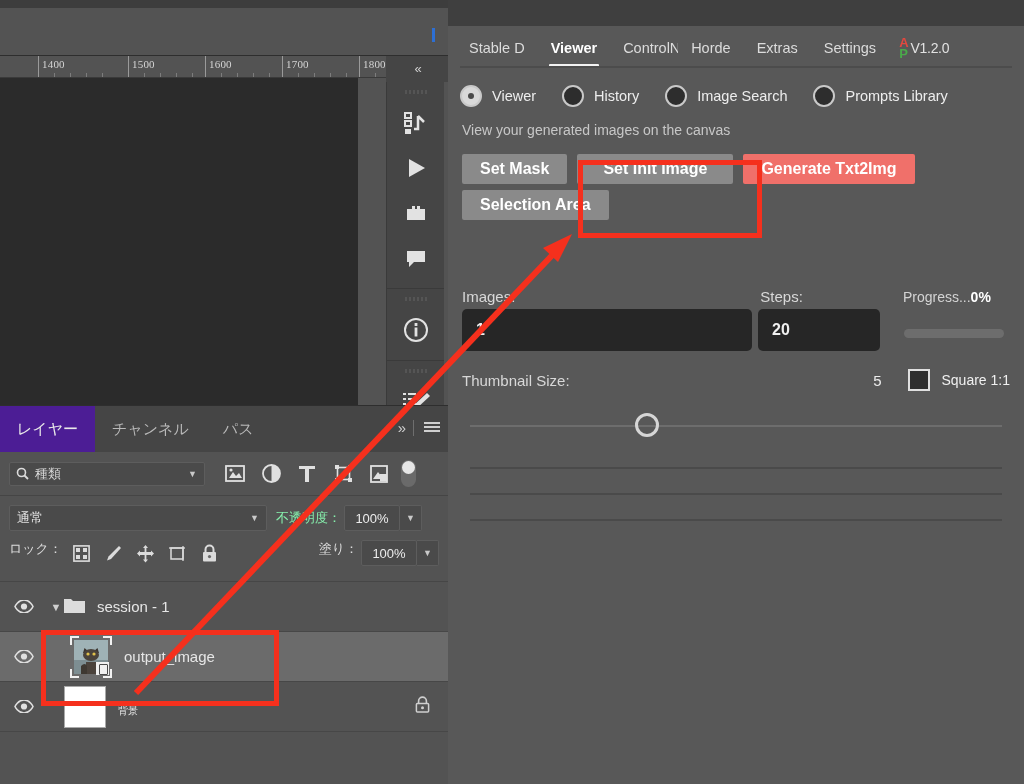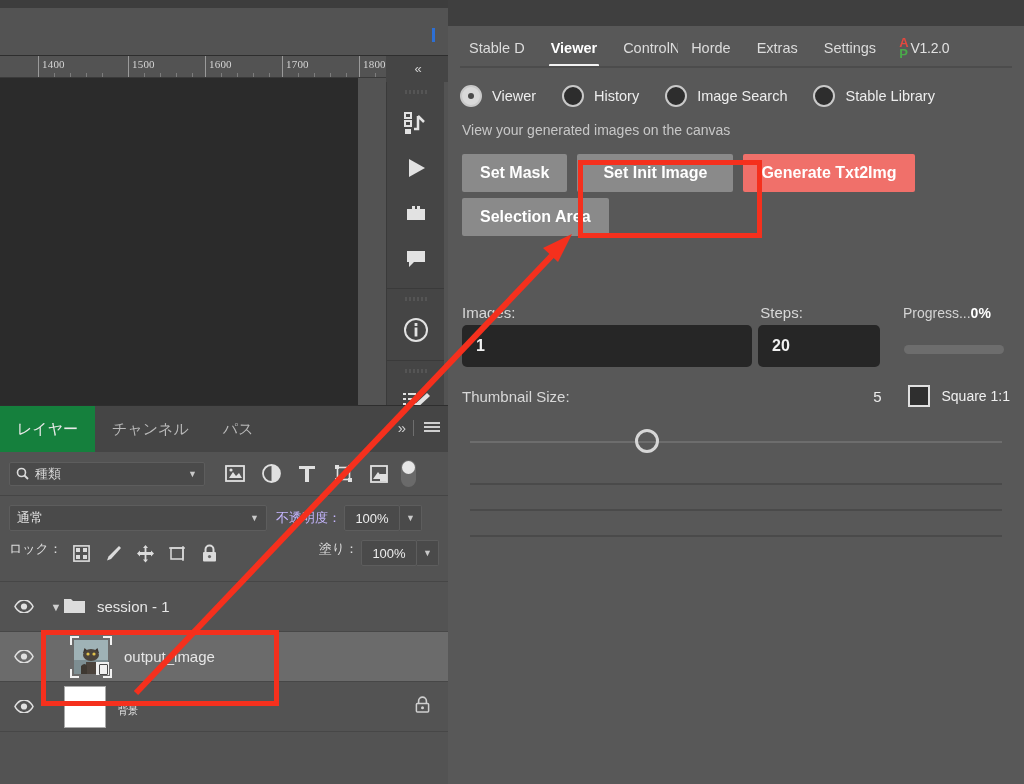--- a/index.html
+++ b/index.html
@@ -32,41 +32,41 @@
   .dock { position: absolute; left: 386px; top: 82px; width: 58px; height: 323px; background: #454545; border-left: 1px solid #3a3a3a; }
   .dock-group { border-bottom: 1px solid #3a3a3a; padding: 4px 0 8px; position: relative; }
   .dock-grip { width: 22px; height: 4px; margin: 4px auto 6px; background: repeating-linear-gradient(to right,#555 0 2px,#454545 2px 4px); }
   .dock-ico { width: 58px; height: 45px; display: flex; align-items: center; justify-content: center; }
   .dock-ico svg { fill: #e2e2e2; }
 
   
   .lp { position: absolute; left: 0; top: 405px; width: 448px; height: 379px; background: #535353; border-top: 1px solid #2e2e2e; }
   .lp-tabs { height: 46px; background: #454545; position: relative; display: flex; align-items: flex-end; }
   .lp-tab { height: 46px; padding: 0 17px; display: flex; align-items: center; font-size: 15px; color: #b9b9b9; }
-  .lp-tab.active { background: #15803d; color: #e9e9e9; }
+  .lp-tab.active { background: #4c1d95; color: #e9e9e9; }
   .lp-tabs-right { position: absolute; right: 8px; top: 13px; display: flex; align-items: center; gap: 10px; }
   .chev2 { color: #cfcfcf; font-size: 15px; letter-spacing: -3px; }
   .vbar { width: 1px; height: 16px; background: #6e6e6e; }
   .burger { width: 16px; height: 11px; background: repeating-linear-gradient(to bottom,#cfcfcf 0 2px, transparent 2px 4px); }
 
   .lp-filter { height: 44px; display: flex; align-items: center; padding: 8px 9px; gap: 0; border-bottom: 1px solid #454545; }
   .kind-select { width: 196px; height: 24px; background: #4a4a4a; border: 1px solid #5d5d5d; border-radius: 2px; display: flex; align-items: center; padding: 0 6px; gap: 6px; position: relative; }
   .kind-select .lbl { font-size: 13px; color: #dcdcdc; }
   .kind-select .caret { position: absolute; right: 7px; color: #c9c9c9; font-size: 9px; }
   .filt-icons { display: flex; align-items: center; gap: 0; margin-left: 12px; }
   .filt-ico { width: 36px; height: 28px; display: flex; align-items: center; justify-content: center; }
   .filt-ico svg { fill: #e0e0e0; }
   .toggle-pill { width: 15px; height: 27px; border-radius: 8px; background: #6a6a6a; position: relative; margin-left: 4px; }
   .toggle-pill::after { content:""; position:absolute; left:1px; top:1px; width:13px; height:13px; border-radius:50%; background:#e6e6e6; }
 
   .lp-blend { height: 44px; display: flex; align-items: center; padding: 0 9px; }
   .blend-select { width: 258px; height: 26px; background: #4a4a4a; border: 1px solid #5d5d5d; border-radius: 2px; display: flex; align-items: center; padding: 0 7px; position: relative; }
   .blend-select .lbl { font-size: 13px; color: #e2e2e2; }
   .blend-select .caret { position: absolute; right: 7px; color: #c9c9c9; font-size: 9px; }
-  .op-label { font-size: 13px; color: #c4b5fd; margin-left: 9px; white-space: nowrap; }
+  .op-label { font-size: 13px; color: #86efac; margin-left: 9px; white-space: nowrap; }
   .num-box { width: 56px; height: 26px; background: #4a4a4a; border: 1px solid #5d5d5d; border-radius: 2px; font-size: 13px; color: #ececec; display: flex; align-items: center; justify-content: center; margin-left: 3px; }
   .num-caret { width: 22px; height: 26px; background: #4a4a4a; border: 1px solid #5d5d5d; border-left: none; border-radius: 0 2px 2px 0; color: #c9c9c9; font-size: 9px; display: flex; align-items: center; justify-content: center; }
 
   .lp-lock { height: 42px; display: flex; align-items: flex-start; padding: 0 9px; border-bottom: 1px solid #464646; }
   .lock-label { font-size: 13px; color: #dcdcdc; margin-right: 4px; }
   .lock-ico { width: 32px; height: 26px; display: flex; align-items: center; justify-content: center; }
   .lock-ico svg { fill: #dcdcdc; stroke: #dcdcdc; }
   .fill-label { font-size: 13px; color: #dcdcdc; margin-left: auto; white-space: nowrap; }
 
   .layer-row { height: 50px; display: flex; align-items: center; border-bottom: 1px solid #474747; position: relative; padding-left: 0; }
@@ -112,21 +112,21 @@
   .sd-radios { height: 52px; display: flex; align-items: center; padding: 0 12px; gap: 0; }
   .radio-item { display: flex; align-items: center; margin-right: 26px; }
   .radio { width: 22px; height: 22px; border-radius: 50%; background: #2d2d2d; border: 2px solid #c9c9c9; position: relative; flex: none; }
   .radio.on { background: #d9d9d9; }
   .radio.on::after { content:""; position:absolute; left:6px; top:6px; width:6px; height:6px; border-radius:50%; background:#4a4a4a; }
   .radio-lbl { font-size: 14.5px; color: #ededed; margin-left: 10px; white-space: nowrap; }
 
   .sd-hint { font-size: 14px; color: #c7c7c7; padding: 0 14px; height: 24px; }
 
   .btn-row { display: flex; padding: 0 14px; gap: 10px; margin-top: 4px; }
-  .btn { height: 38px; display: flex; align-items: center; justify-content: center; padding: 0 18px; font-size: 16px; font-weight: bold; color: #fff; border-radius: 2px; }
+  .btn { height: 30px; display: flex; align-items: center; justify-content: center; padding: 0 18px; font-size: 16px; font-weight: bold; color: #fff; border-radius: 2px; }
   .btn.grey { background: #8a8a8a; }
   .btn.red { background: #f0706a; }
 
   .field-labels { display: flex; padding: 0 14px; margin-top: 20px; align-items: baseline; }
   .flabel { font-size: 15px; color: #d8d8d8; margin-top: 48px; }
   .inputs-row { display: flex; padding: 0 14px; gap: 6px; margin-top: 4px; align-items: center; }
   .tinput { height: 42px; background: #262626; border-radius: 5px; display: flex; align-items: center; padding: 0 14px; font-size: 16px; font-weight: bold; color: #f0f0f0; }
   .progress-wrap { margin-left: 18px; width: 102px; }
   .progress-head { display: flex; align-items: baseline; justify-content: flex-start; font-size: 14px; color: #d4d4d4; }
   .progress-head b { color: #fff; font-size: 14px; }
@@ -468,21 +468,21 @@
       <div class="radio-item">
         <span class="radio"></span>
         <span class="radio-lbl">History</span>
       </div>
       <div class="radio-item">
         <span class="radio"></span>
         <span class="radio-lbl">Image Search</span>
       </div>
       <div class="radio-item">
         <span class="radio"></span>
-        <span class="radio-lbl">Stable Library</span>
+        <span class="radio-lbl">Prompts Library</span>
       </div>
     </div>
 
     <div class="sd-hint">View your generated images on the canvas</div>
 
     <div class="btn-row" style="margin-top:8px">
       <div class="btn grey">Set Mask</div>
       <div class="btn grey" style="padding:0 26px">Set Init Image</div>
       <div class="btn red">Generate Txt2Img</div>
     </div>

